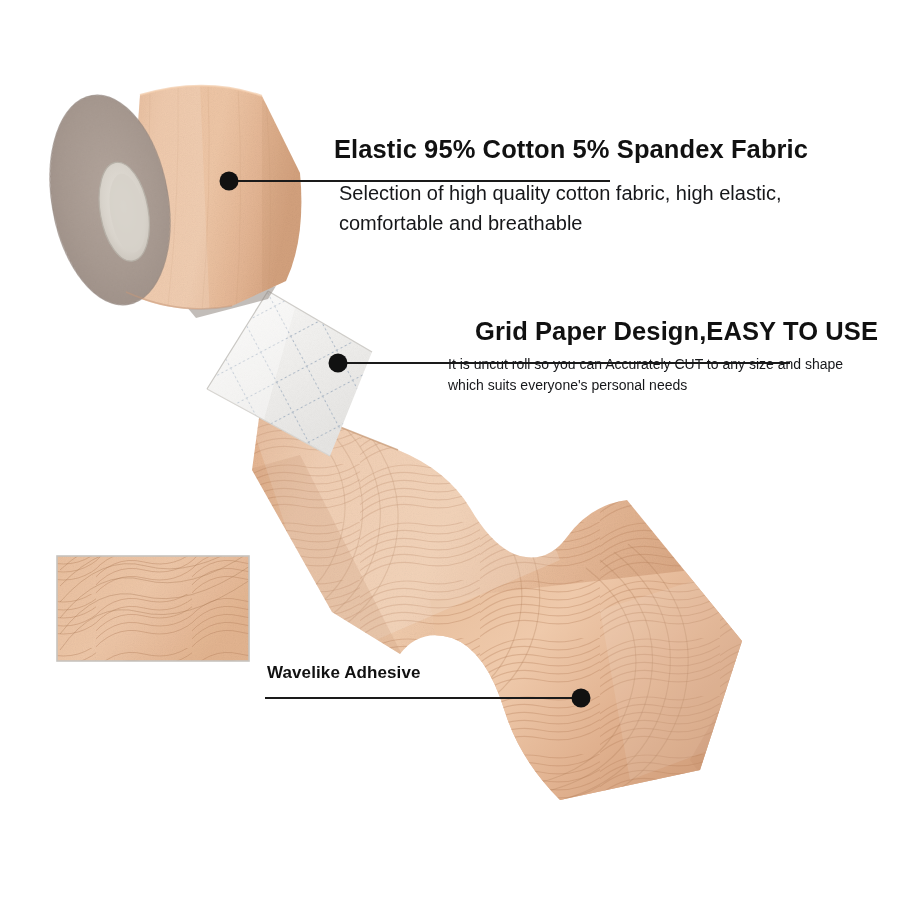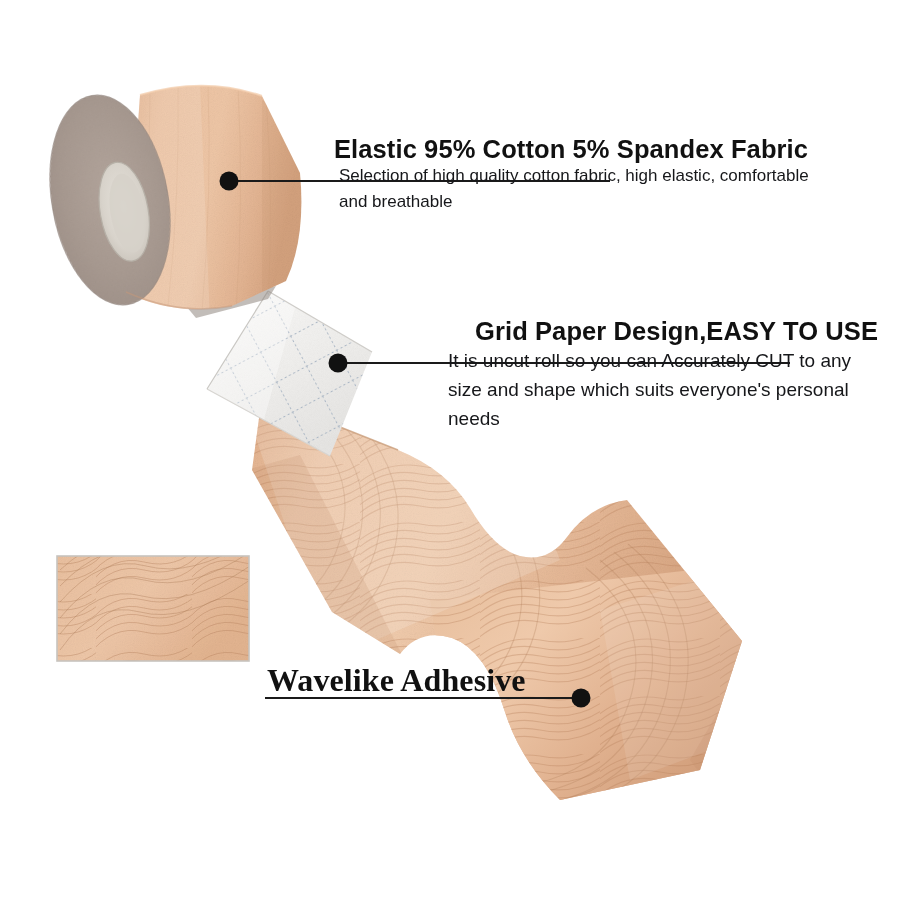--- a/index.html
+++ b/index.html
@@ -26,30 +26,30 @@
   }
   .c-body{
     color:#16171a;
     line-height:1.52;
     font-weight:400;
   }
 
   
   #callout-fabric{left:334px;top:136px;}
   #callout-fabric .c-head{font-size:25.5px;}
-  #callout-fabric .c-body{font-size:17px;margin-left:5px;width:496px;}
+  #callout-fabric .c-body{font-size:20px;margin-top:15px;margin-left:5px;width:496px;}
 
   
   #callout-grid{left:444px;top:318px;}
   #callout-grid .c-head{font-size:25.5px;text-align:right;}
-  #callout-grid .c-body{font-size:19px;margin-top:2px;margin-left:4px;width:430px;}
+  #callout-grid .c-body{font-size:14px;margin-top:9px;margin-left:4px;width:430px;}
 
   
   #callout-wave{left:267px;top:664px;}
-  #callout-wave .c-head{font-size:32px;font-family:Liberation Serif, serif;}
+  #callout-wave .c-head{font-size:17px;}
 
   #callout-wave-body{position:absolute;left:36px;top:712px;width:560px;}
   #callout-wave-body .c-body{font-size:17.4px;}
 </style>
 </head>
 <body>
 
 <div id="stage">
 
   <svg id="art" viewBox="0 0 900 900">

